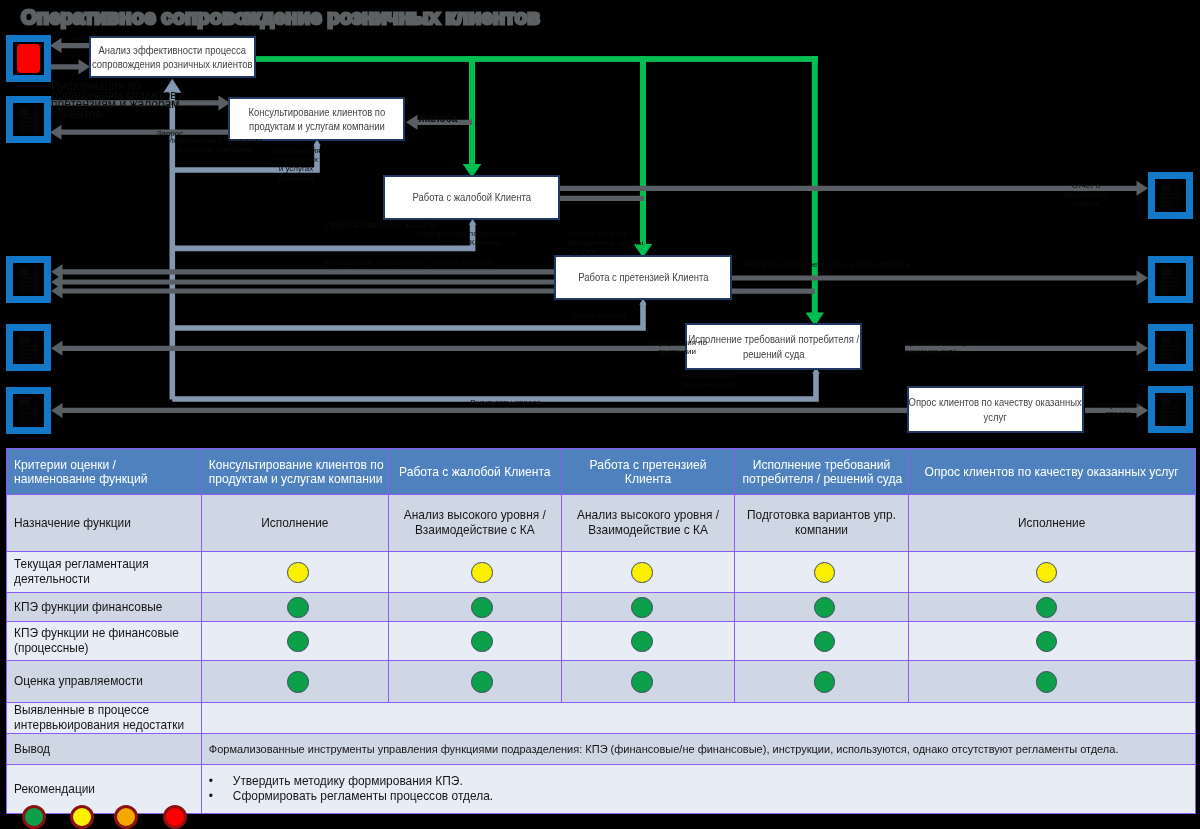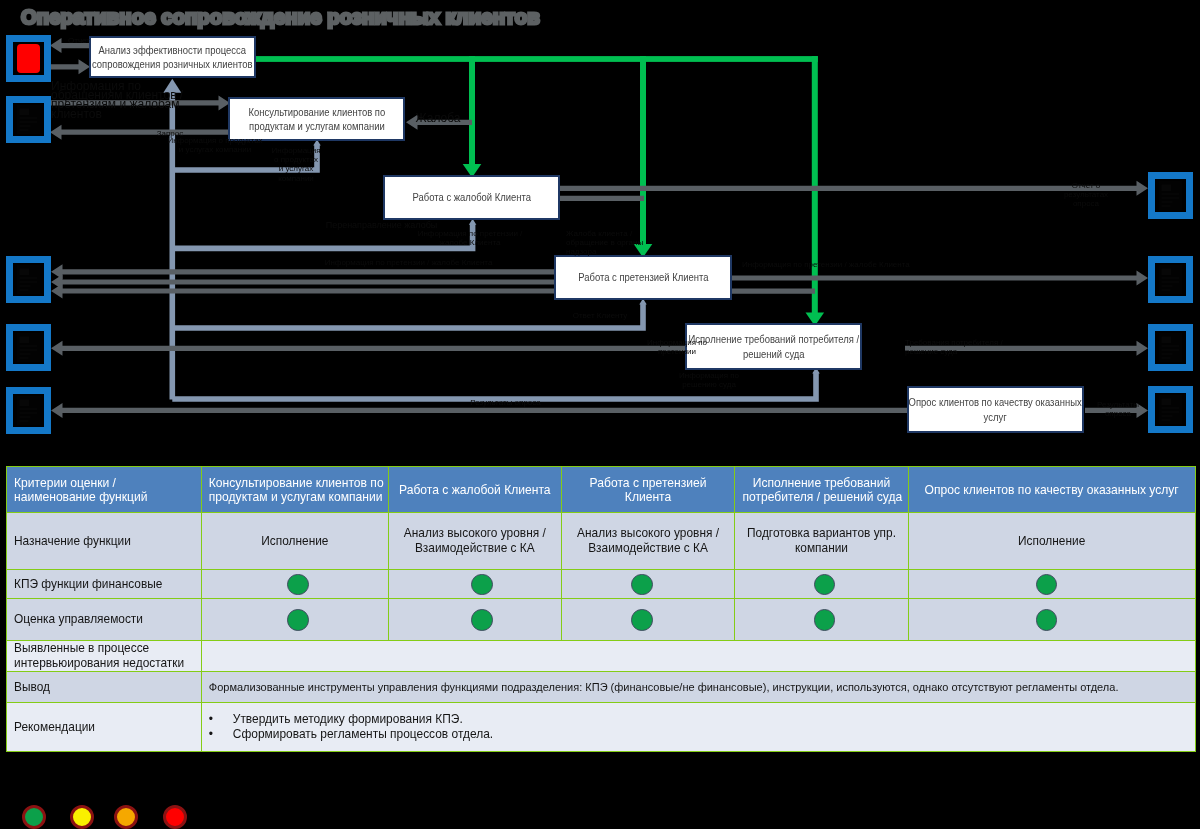--- a/index.html
+++ b/index.html
@@ -21,22 +21,22 @@
   .pbox{background:#fff;border:2.5px solid #1F3864;box-sizing:border-box;display:flex;
         align-items:center;justify-content:center;text-align:center;color:#434343;
         font-size:10.5px;line-height:14.5px;}
   .pbox > div{white-space:nowrap;}
   .pbox span{display:block;transform:scaleX(.9);white-space:nowrap;}
 
   
   .lbl{color:#0b0b0b;white-space:pre;font-weight:normal;}
 
   
-  #tbl{left:6px;top:466px;width:1189.8px;border-collapse:separate;border-spacing:1.6px;
-       background:#84cc16;table-layout:fixed;}
+  #tbl{left:6px;top:448px;width:1189.8px;border-collapse:separate;border-spacing:1.6px;
+       background:#8b5cf6;table-layout:fixed;}
   #tbl td{vertical-align:middle;padding:0px 7px;font-size:11.9px;color:#151515;line-height:15px;}
   #tbl td.hd{background:#4E81BD;color:#fff;font-size:12.1px;line-height:14px;padding:0 7px;}
   #tbl td.hd div{white-space:nowrap;}
   #tbl td.lt{background:#E8ECF4;}
   #tbl td.dk{background:#CFD6E4;}
   .dot{width:21.5px;height:21.5px;border-radius:50%;display:block;margin:0 auto;
        border:1.4px solid #404A60;box-sizing:border-box;}
   ul.bul{margin:0;padding:0;list-style:none;}
   ul.bul li{font-size:11.95px;line-height:15px;position:relative;padding-left:24px;
             white-space:nowrap;}
@@ -211,21 +211,21 @@
     </div>
   <div id="dlabels">
       <div class="abs lbl" style="left: 56px; top: 36px; width: 46px; font-size: 8px; line-height: 9.2px; text-align: center;">Отчет</div>
       <div class="abs lbl" style="left: 51px; top: 82px; width: 112px; font-size: 12px; line-height: 9.2px; text-align: left;">Информация по
 обращениям клиентов /
 претензиям и жалобам
 клиентов</div>
       <div class="abs lbl" style="left: 110px; top: 129px; width: 120px; font-size: 8px; line-height: 9.2px; text-align: center;">Запрос</div>
       <div class="abs lbl" style="left: 150px; top: 136px; width: 130px; font-size: 8px; line-height: 9.2px; text-align: center;">Информация о продуктах
 и услугах компании</div>
-      <div class="abs lbl" style="left: 410px; top: 114px; width: 56px; font-size: 12px; line-height: 9.2px; text-align: center;">Жалоба</div>
+      <div class="abs lbl" style="left: 410px; top: 114px; width: 56px; font-size: 10px; line-height: 9.2px; text-align: center; font-weight: bold;">Жалоба</div>
       <div class="abs lbl" style="left: 264px; top: 146px; width: 64px; font-size: 8px; line-height: 9.2px; text-align: center;">Информация
 о продуктах
 и услугах
 компании</div>
       <div class="abs lbl" style="left: 288px; top: 220px; width: 187px; font-size: 9px; line-height: 10.2px; text-align: center;">Перенаправление жалобы</div>
       <div class="abs lbl" style="left: 390px; top: 229px; width: 160px; font-size: 8px; line-height: 9.2px; text-align: center;">Информация по претензии /
 жалобе Клиента</div>
       <div class="abs lbl" style="left: 276px; top: 258px; width: 265px; font-size: 8px; line-height: 9.2px; text-align: center;">Информация по претензии / жалобе Клиента</div>
       <div class="abs lbl" style="left: 550px; top: 311px; width: 100px; font-size: 8px; line-height: 9.2px; text-align: center;">Ответ Клиенту</div>
       <div class="abs lbl" style="left: 617px; top: 338px; width: 120px; font-size: 8px; line-height: 9.2px; text-align: center;">Информация по
@@ -297,36 +297,78 @@
           </td>
           <td class="dk" style="text-align: center;">
             <div>Подготовка вариантов упр.</div>
             <div>компании</div>
           </td>
           <td class="dk" style="text-align: center;">
             <div>Исполнение</div>
           </td>
         </tr>
         <tr>
+          <td class="lt" style="height: 40px;">
+            <div>Текущая регламентация</div>
+            <div>деятельности</div>
+          </td>
+          <td class="lt" style="position: relative;">
+            <span class="dot" style="background: rgb(250, 240, 0); position: absolute; left: 85.65px; top: 50%; margin-top: -10.4px;"></span>
+          </td>
+          <td class="lt" style="position: relative;">
+            <span class="dot" style="background: rgb(250, 240, 0); position: absolute; left: 82.15px; top: 50%; margin-top: -10.4px;"></span>
+          </td>
+          <td class="lt" style="position: relative;">
+            <span class="dot" style="background: rgb(250, 240, 0); position: absolute; left: 69.65px; top: 50%; margin-top: -10.4px;"></span>
+          </td>
+          <td class="lt" style="position: relative;">
+            <span class="dot" style="background: rgb(250, 240, 0); position: absolute; left: 78.15px; top: 50%; margin-top: -10.4px;"></span>
+          </td>
+          <td class="lt" style="position: relative;">
+            <span class="dot" style="background: rgb(250, 240, 0); position: absolute; left: 127.15px; top: 50%; margin-top: -10.4px;"></span>
+          </td>
+        </tr>
+        <tr>
           <td class="dk" style="height: 28px;">
             <div>КПЭ функции финансовые</div>
           </td>
           <td class="dk" style="position: relative;">
             <span class="dot" style="background: rgb(12, 160, 74); position: absolute; left: 85.65px; top: 50%; margin-top: -10.4px;"></span>
           </td>
           <td class="dk" style="position: relative;">
             <span class="dot" style="background: rgb(12, 160, 74); position: absolute; left: 82.15px; top: 50%; margin-top: -10.4px;"></span>
           </td>
           <td class="dk" style="position: relative;">
             <span class="dot" style="background: rgb(12, 160, 74); position: absolute; left: 69.65px; top: 50%; margin-top: -10.4px;"></span>
           </td>
           <td class="dk" style="position: relative;">
             <span class="dot" style="background: rgb(12, 160, 74); position: absolute; left: 78.15px; top: 50%; margin-top: -10.4px;"></span>
           </td>
           <td class="dk" style="position: relative;">
+            <span class="dot" style="background: rgb(12, 160, 74); position: absolute; left: 127.15px; top: 50%; margin-top: -10.4px;"></span>
+          </td>
+        </tr>
+        <tr>
+          <td class="lt" style="height: 38px;">
+            <div>КПЭ функции не финансовые</div>
+            <div>(процессные)</div>
+          </td>
+          <td class="lt" style="position: relative;">
+            <span class="dot" style="background: rgb(12, 160, 74); position: absolute; left: 85.65px; top: 50%; margin-top: -10.4px;"></span>
+          </td>
+          <td class="lt" style="position: relative;">
+            <span class="dot" style="background: rgb(12, 160, 74); position: absolute; left: 82.15px; top: 50%; margin-top: -10.4px;"></span>
+          </td>
+          <td class="lt" style="position: relative;">
+            <span class="dot" style="background: rgb(12, 160, 74); position: absolute; left: 69.65px; top: 50%; margin-top: -10.4px;"></span>
+          </td>
+          <td class="lt" style="position: relative;">
+            <span class="dot" style="background: rgb(12, 160, 74); position: absolute; left: 78.15px; top: 50%; margin-top: -10.4px;"></span>
+          </td>
+          <td class="lt" style="position: relative;">
             <span class="dot" style="background: rgb(12, 160, 74); position: absolute; left: 127.15px; top: 50%; margin-top: -10.4px;"></span>
           </td>
         </tr>
         <tr>
           <td class="dk" style="height: 41px;">
             <div>Оценка управляемости</div>
           </td>
           <td class="dk" style="position: relative;">
             <span class="dot" style="background: rgb(12, 160, 74); position: absolute; left: 85.65px; top: 50%; margin-top: -10.4px;"></span>
           </td>

